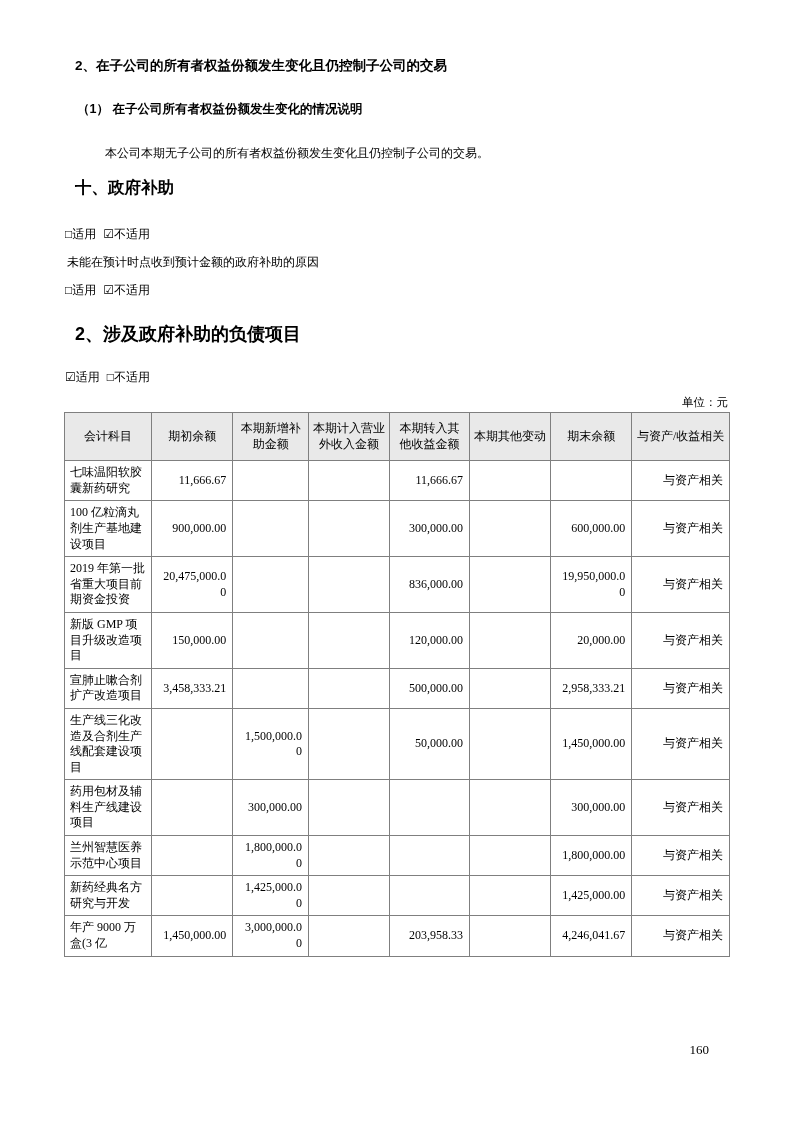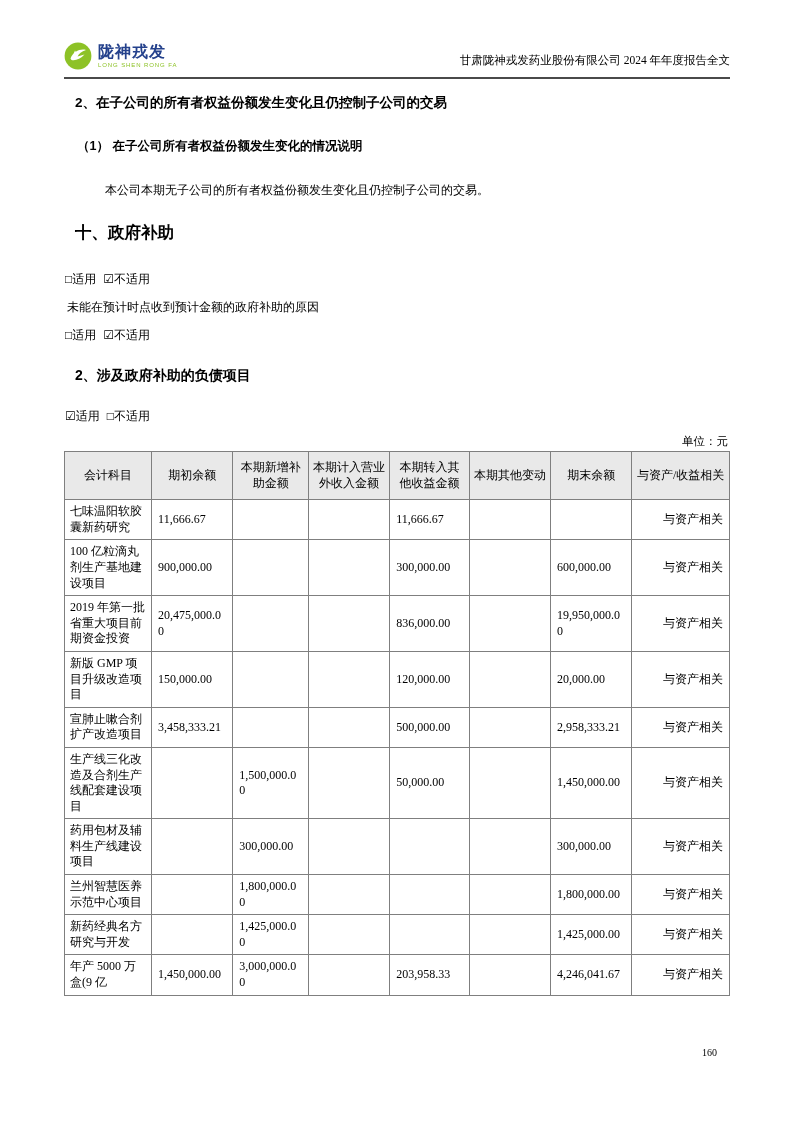--- a/index.html
+++ b/index.html
@@ -31,27 +31,27 @@
     font-family:"Liberation Sans","DejaVu Sans",sans-serif;
     font-size:6px; color:#8dc226; letter-spacing:0.9px; margin-top:2px;
   }
   .doc-title { font-size:11.5px; padding-bottom:2px; }
 
   
   .hd { font-family:"Liberation Sans","DejaVu Sans",sans-serif; font-weight:bold; }
   .h-s2    { font-size:13.5px; margin:15px 0 0 11px; }
   .h-s2-1  { font-size:12.5px; margin:26px 0 0 13px; }
   .para    { font-size:12px;   margin:27px 0 0 41px; }
-  .h-s10   { font-size:16.5px; margin:23px 0 0 11px; }
+  .h-s10   { font-size:16.5px; margin:15px 0 0 11px; }
   .h-s10-1 { font-size:13.5px; margin:27px 0 0 11px; }
   .cbline  { font-size:12px; margin-left:1px; }
   .cb1 { margin-top:27px; }
   .reason  { font-size:12px; margin:11px 0 0 3px; }
   .cb2 { margin-top:11px; }
-  .h-s10-2 { font-size:14px; margin:23px 0 0 11px; }
+  .h-s10-2 { font-size:18px; margin:23px 0 0 11px; }
   .cb3 { margin-top:23px; }
   .cb-gap { display:inline-block; width:7px; }
   .unit-line { font-size:11.5px; text-align:right; margin-top:9px; padding-right:2px; }
 
   
   table.gov {
     width:100%; border-collapse:collapse; table-layout:fixed;
     margin-top:2px;
     border:1px solid #a16207;
   }
@@ -61,49 +61,35 @@
     word-break:break-all;
     vertical-align:middle;
   }
   table.gov th {
     background:#e9e9e9;
     font-weight:normal; text-align:center;
     padding:8px 4px;
   }
   table.gov td { padding:4px 6px; }
   td.c-name { text-align:left;  padding:4px 4px 4px 5px !important; }
-  td.c-num  { text-align:left; }
+  td.c-num  { text-align:right; }
   td.c-rel  { text-align:right; }
 
   
   .page-num {
-    position:absolute; right:76px; bottom:64px;
-    font-size:10px;
+    position:absolute; right:84px; bottom:64px;
+    font-size:13px;
   }
 </style>
 </head>
 <body>
 
 <div class="page">
   <div class="content">
 
-    <div class="doc-header">
-      <div class="logo">
-        <svg width="28" height="28" viewBox="0 0 28 28">
-          <circle cx="14" cy="14" r="13.4" fill="#8dc226"></circle>
-          <path d="M6.5 16.5 C9.5 9.5, 16 6.5, 22 8 C17.5 9.8, 14.8 11.6, 13.6 14.6 L20.5 12.6 C16.5 17, 11 19.2, 7.5 18 Z" fill="#ffffff"></path>
-          <path d="M11 8.5 L13.5 13.2 L9.5 12.2 Z" fill="#ffffff"></path>
-        </svg>
-        <div class="logo-text">
-          <span class="logo-cn">陇神戎发</span>
-          <span class="logo-en">LONG SHEN RONG FA</span>
-        </div>
-      </div>
-      <div class="doc-title">甘肃陇神戎发药业股份有限公司 2024 年年度报告全文</div>
-    </div>
 
     <div class="hd h-s2">2、在子公司的所有者权益份额发生变化且仍控制子公司的交易</div>
     <div class="hd h-s2-1">（1） 在子公司所有者权益份额发生变化的情况说明</div>
     <div class="para">本公司本期无子公司的所有者权益份额发生变化且仍控制子公司的交易。</div>
 
     <div class="hd h-s10">十、政府补助</div>
 
     <div class="cbline cb1">
       <span>□</span><span>适用</span><span class="cb-gap"></span><span>☑</span><span>不适用</span>
     </div>
@@ -227,21 +213,21 @@
             <td class="c-name">新药经典名方研究与开发</td>
             <td class="c-num"></td>
             <td class="c-num">1,425,000.00</td>
             <td class="c-num"></td>
             <td class="c-num"></td>
             <td class="c-num"></td>
             <td class="c-num">1,425,000.00</td>
             <td class="c-rel">与资产相关</td>
           </tr>
           <tr>
-            <td class="c-name">年产 5000 万盒(9 亿</td>
+            <td class="c-name">年产 9000 万盒(3 亿</td>
             <td class="c-num">1,450,000.00</td>
             <td class="c-num">3,000,000.00</td>
             <td class="c-num"></td>
             <td class="c-num">203,958.33</td>
             <td class="c-num"></td>
             <td class="c-num">4,246,041.67</td>
             <td class="c-rel">与资产相关</td>
           </tr>
         </tbody>
     </table>

